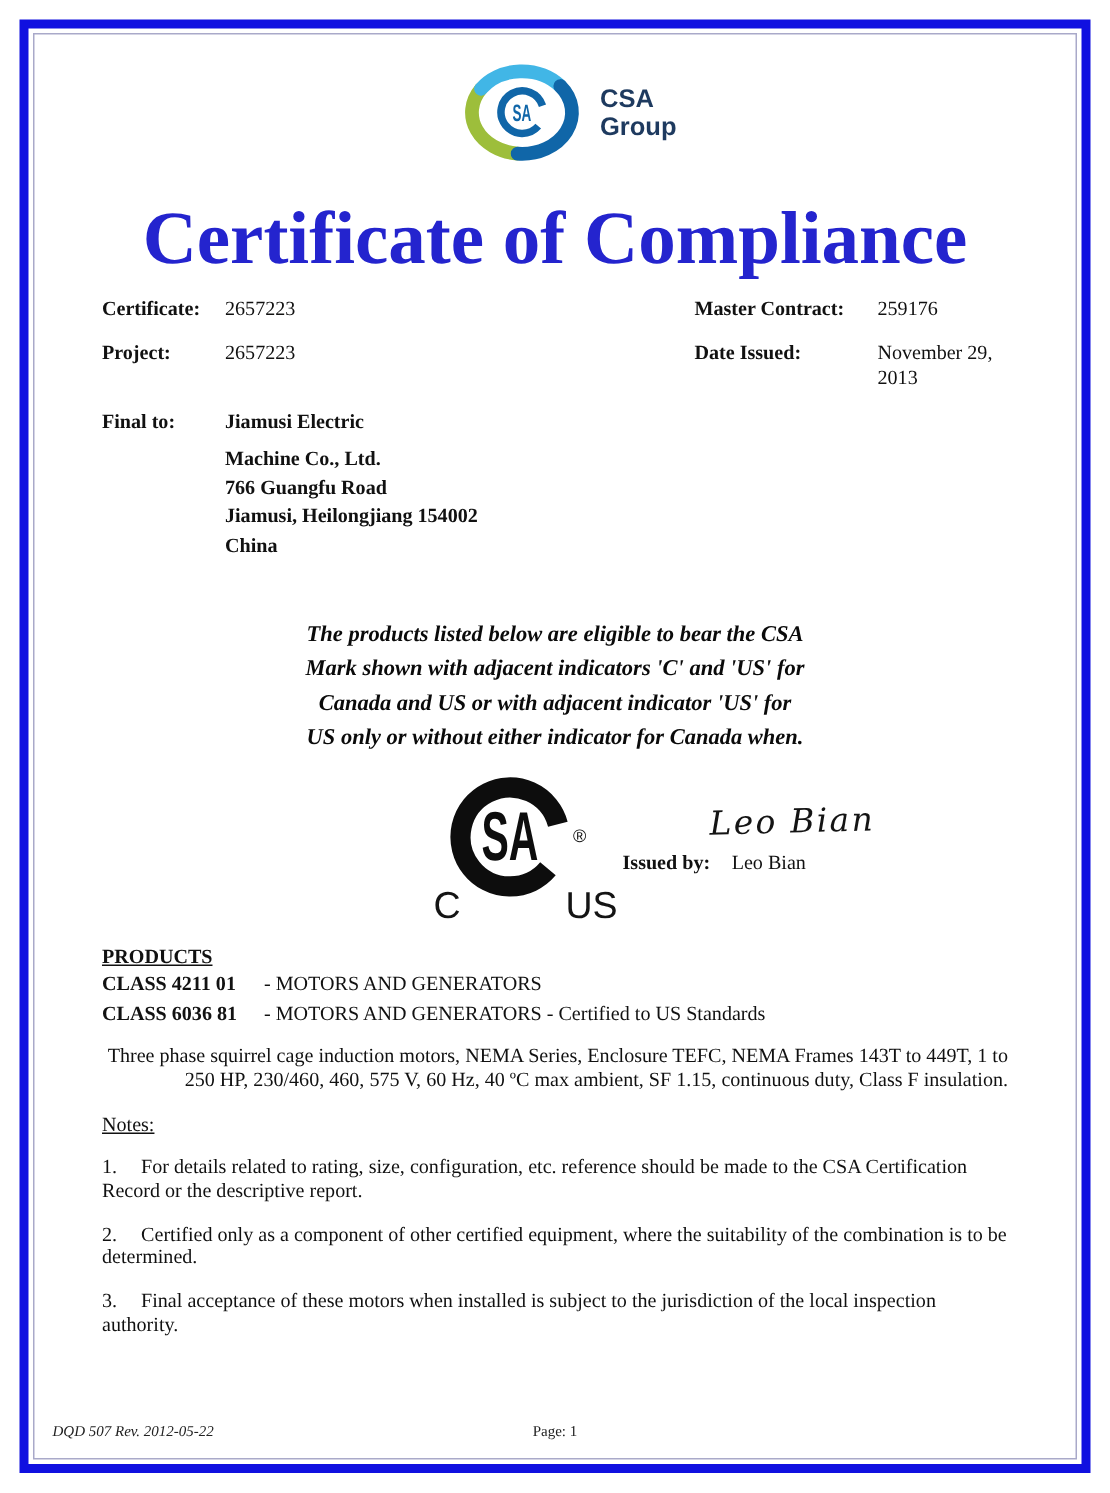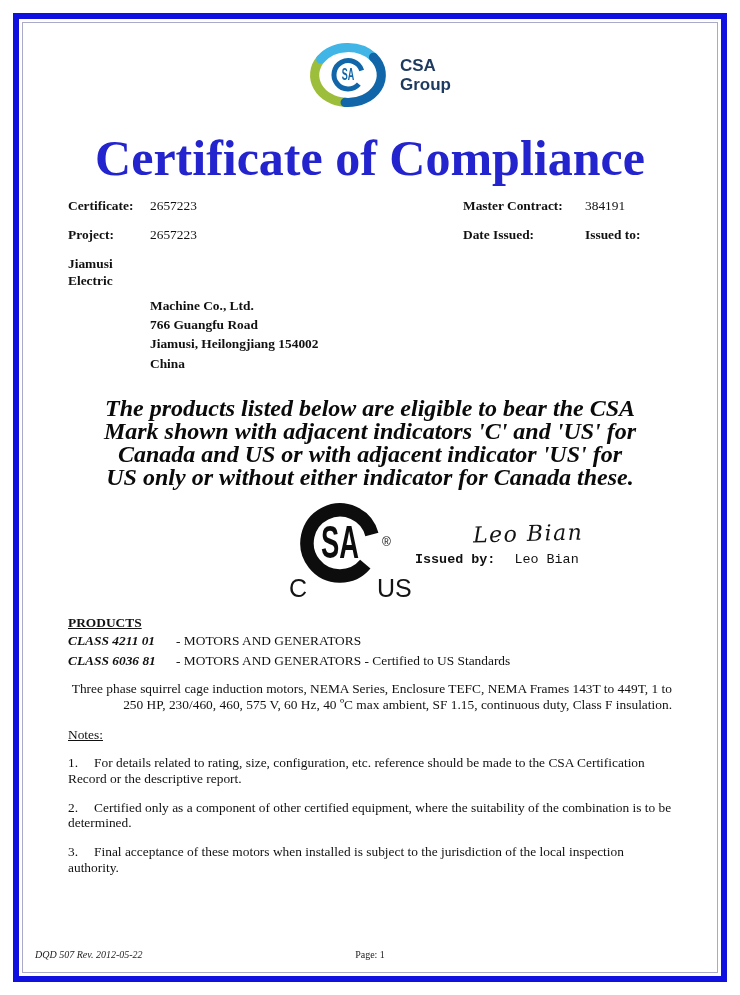--- a/index.html
+++ b/index.html
@@ -41,41 +41,41 @@
   .info{margin-top:16px;font-size:13.4px;}
   .info-grid{
     display:grid;grid-template-columns:82px 313px 122px auto;
     row-gap:12px;line-height:17px;
   }
   .lbl{font-weight:bold;}
   .address{margin-left:82px;margin-top:7px;font-weight:bold;line-height:19.2px;}
 
   
   .statement{
-    margin-top:24px;text-align:center;font-weight:bold;font-style:italic;
-    font-size:24px;line-height:23px;color:#0a0a0a;
+    margin-top:39px;text-align:center;font-weight:bold;font-style:italic;
+    font-size:15px;line-height:23px;color:#0a0a0a;
   }
 
   
   .mark-row{margin-top:10px;margin-left:215px;display:flex;align-items:flex-start;height:104px;}
   .sig-col{margin-left:2px;padding-top:22px;font-size:13.4px;}
   .sig-script{
     margin-left:58px;font-family:"DejaVu Serif",serif;font-style:italic;
     font-size:22px;letter-spacing:1.5px;transform:rotate(-1.5deg);color:#141414;
   }
-  .issued-row{margin-top:6px;font-family:Liberation Mono, monospace;}
+  .issued-row{margin-top:6px;}
   .issued-row .lbl{margin-right:11px;}
 
   
   .doc{font-size:13.4px;line-height:15.6px;}
   .products-heading{
     margin-top:12px;font-weight:bold;text-decoration:underline;font-size:13.4px;
   }
   .class-row{display:flex;margin-top:3px;line-height:16.4px;}
-  .class-row .code{font-weight:bold;width:108px;flex:0 0 108px;font-style:italic;}
+  .class-row .code{font-weight:bold;width:108px;flex:0 0 108px;}
   .desc-para{margin-top:12px;text-align:right;}
   .notes-heading{margin-top:15px;text-decoration:underline;}
   .note{margin-top:12px;}
   .note-num{margin-right:16px;}
 
   
   .footer{
     position:absolute;left:35px;right:35px;bottom:33px;height:13px;
     font-size:10px;color:#222;
   }
@@ -108,44 +108,45 @@
       </div>
     </div>
 
     <div class="title">Certificate of Compliance</div>
 
     <div class="info">
       <div class="info-grid">
         <span class="lbl">Certificate:</span>
         <span>2657223</span>
         <span class="lbl">Master Contract:</span>
-        <span>384191</span>
+        <span>259176</span>
 
         <span class="lbl">Project:</span>
         <span>2657223</span>
         <span class="lbl">Date Issued:</span>
+        <span>November 29, 2013</span>
 
-        <span class="lbl">Issued to:</span>
+        <span class="lbl">Final to:</span>
         <span class="lbl">Jiamusi Electric</span>
         <span></span>
           <span></span>
       </div>
       <div class="address">
         <div>Machine Co., Ltd.</div>
         <div>766 Guangfu Road</div>
         <div>Jiamusi, Heilongjiang 154002</div>
         <div>China</div>
       </div>
     </div>
 
     <div class="statement">
       <div>The products listed below are eligible to bear the CSA</div>
       <div>Mark shown with adjacent indicators 'C' and 'US' for</div>
       <div>Canada and US or with adjacent indicator 'US' for</div>
-      <div>US only or without either indicator for Canada these.</div>
+      <div>US only or without either indicator for Canada when.</div>
     </div>
 
     <div class="mark-row">
       <svg width="130" height="102" viewBox="0 0 130 102">
         <path d="M 82.3 65.2 A 33 33 0 1 1 88.9 35.5" fill="none" stroke="#0d0d0d" stroke-width="13.5"></path>
         <text x="57" y="59" text-anchor="middle" font-size="46" font-weight="bold" fill="#0d0d0d" textLength="38" lengthAdjust="spacingAndGlyphs">SA</text>
         <text x="99" y="47" font-size="12" fill="#0d0d0d">®</text>
         <text x="6" y="98" font-size="25" fill="#141414">C</text>
         <text x="94" y="98" font-size="25" fill="#141414">US</text>
       </svg>

